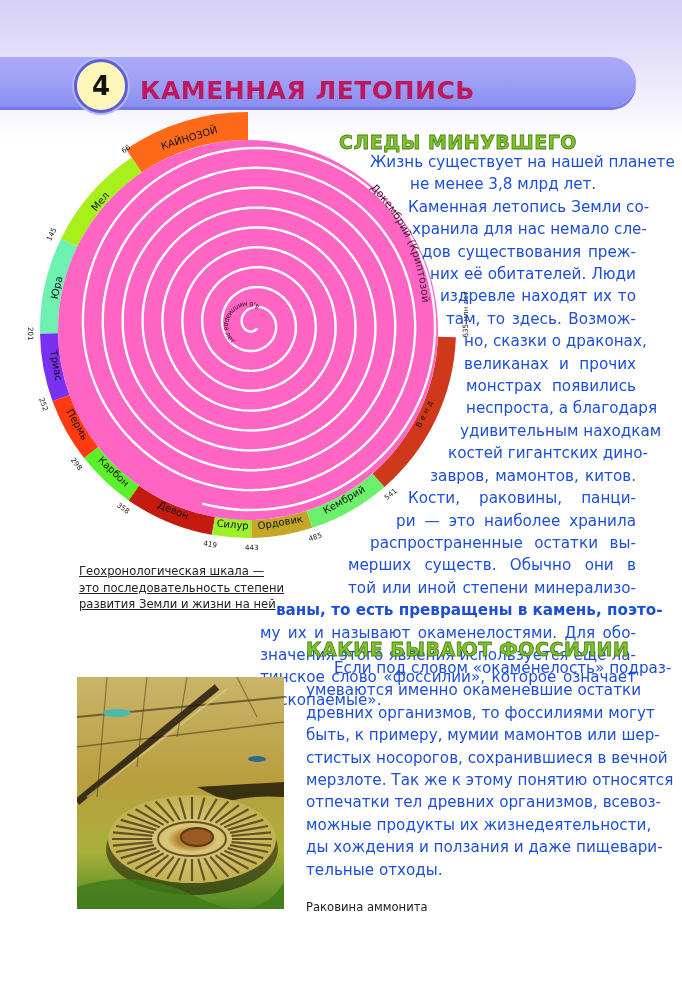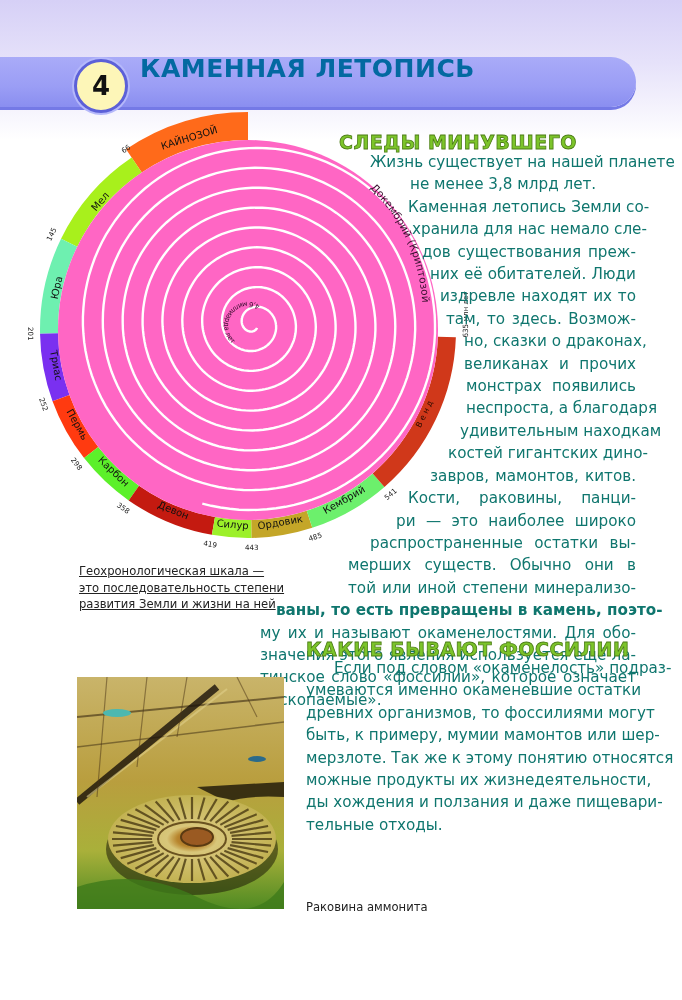--- a/index.html
+++ b/index.html
@@ -1,23 +1,23 @@
 <!DOCTYPE html>
 <html><head>
 <meta charset="utf-8">
 <style>
   html, body { margin:0; padding:0; }
   body { width:682px; height:1000px; position:relative; overflow:hidden; background:#ffffff; font-family:"DejaVu Sans", sans-serif; color:#111; }
   .top-grad { position:absolute; left:0; top:0; width:682px; height:140px; background:linear-gradient(to bottom, #d6d0f6 0%, #e6e2fa 45%, #ffffff 100%); }
   .banner { position:absolute; left:0; top:57px; width:636px; height:50px; background:linear-gradient(to bottom,#a9abf8 0%,#9a9df5 60%,#8a8ef0 100%); border-radius:0 26px 26px 0; box-shadow:0 3px 0 #7479e6; }
   .badge { position:absolute; left:74px; top:59px; width:48px; height:48px; border-radius:50%; background:#fdf6b8; border:3px solid #5c60d8; box-shadow:0 0 0 2px #b5b8fa; display:flex; align-items:center; justify-content:center; font-family:"DejaVu Sans", sans-serif; font-weight:bold; font-size:26px; color:#111; }
-  .title { position:absolute; left:140px; top:54px; font-family:"DejaVu Sans", sans-serif; font-weight:bold; font-size:25px; letter-spacing:0.5px; color:#0369a1; }
+  .title { position:absolute; left:140px; top:76px; font-family:"DejaVu Sans", sans-serif; font-weight:bold; font-size:25px; letter-spacing:0.5px; color:#be185d; }
   .chart { position:absolute; left:0; top:0; width:682px; height:560px; }
   .h2 { position:absolute; font-family:"DejaVu Sans", sans-serif; font-weight:bold; color:#7cc42a; -webkit-text-stroke:0.8px #4c7d17; font-size:19px; letter-spacing:0.5px; }
-  .para { position:absolute; font-family:"DejaVu Sans", sans-serif; font-size:15.2px; line-height:22.4px; color:#0f766e; }
+  .para { position:absolute; font-family:"DejaVu Sans", sans-serif; font-size:15.2px; line-height:22.4px; color:#1d4ed8; }
   .para .ln { display:block; white-space:nowrap; }
   .jl { text-align:justify; text-align-last:justify; }
   .caption { position:absolute; font-family:"DejaVu Sans", sans-serif; font-size:11.6px; line-height:16.5px; color:#222; }
   .photo { position:absolute; left:77px; top:677px; width:207px; height:232px; overflow:hidden; }
 </style>
 </head>
 <body>
 
 <div class="top-grad"></div>
 <div class="banner"></div>
@@ -98,38 +98,40 @@
     <span class="ln jl" style="padding-left: 180px; text-align: left; text-align-last: justify;">издревле находят их то</span>
     <span class="ln jl" style="padding-left: 186px; text-align: left; text-align-last: justify;">там, то здесь. Возмож-</span>
     <span class="ln jl" style="padding-left: 204px; text-align: left; text-align-last: justify;">но, сказки о драконах,</span>
     <span class="ln jl" style="padding-left: 204px; text-align: left; text-align-last: justify;">великанах и прочих</span>
     <span class="ln jl" style="padding-left: 206px; text-align: left; text-align-last: justify;">монстрах появились</span>
     <span class="ln jl" style="padding-left: 206px; text-align: left; text-align-last: justify;">неспроста, а благодаря</span>
     <span class="ln jl" style="padding-left: 200px; text-align: right; text-align-last: justify;">удивительным находкам</span>
     <span class="ln jl" style="padding-left: 188px; text-align: left; text-align-last: justify;">костей гигантских дино-</span>
     <span class="ln jl" style="padding-left: 170px; text-align: left; text-align-last: justify;">завров, мамонтов, китов.</span>
     <span class="ln jl" style="padding-left: 148px; text-align: left; text-align-last: justify;">Кости, раковины, панци-</span>
-    <span class="ln jl" style="padding-left: 136px; text-align: left; text-align-last: justify;">ри — это наиболее широко</span>
+    <span class="ln jl" style="padding-left: 136px; text-align: left; text-align-last: justify;">ри — это наиболее хранила</span>
     <span class="ln jl" style="padding-left: 110px; text-align: left; text-align-last: justify;">распространенные остатки вы-</span>
     <span class="ln jl" style="padding-left: 88px; text-align: left; text-align-last: justify;">мерших существ. Обычно они в</span>
     <span class="ln jl" style="padding-left: 88px; text-align: left; text-align-last: justify;">той или иной степени минерализо-</span>
     <span class="ln jl" style="padding-left: 16px; text-align: left; text-align-last: justify; font-weight: bold;">ваны, то есть превращены в камень, поэто-</span>
     <span class="ln jl" style="text-align: left; text-align-last: justify;">му их и называют окаменелостями. Для обо-</span>
     <span class="ln jl" style="text-align: left; text-align-last: justify;">значения этого явления используется ещё ла-</span>
     <span class="ln jl" style="text-align: left; text-align-last: justify;">тинское слово «фоссилии», которое означает</span>
     <span class="ln" style="text-align: left;">«ископаемые».</span>
   </div>
 
 <div class="h2" style="left:306px; top:638px;">КАКИЕ БЫВАЮТ ФОССИЛИИ</div>
 <div class="para" id="para2" style="left:306px; top:657px; width:330px;">
     <span class="ln jl" style="text-align: left; text-align-last: justify; margin-left: 28px;">Если под словом «окаменелость» подраз-</span>
     <span class="ln jl" style="text-align: left; text-align-last: justify;">умеваются именно окаменевшие остатки</span>
     <span class="ln jl" style="text-align: left; text-align-last: justify;">древних организмов, то фоссилиями могут</span>
     <span class="ln jl" style="text-align: left; text-align-last: justify;">быть, к примеру, мумии мамонтов или шер-</span>
+    <span class="ln jl" style="text-align: left; text-align-last: justify;">стистых носорогов, сохранившиеся в вечной</span>
     <span class="ln jl" style="text-align: left; text-align-last: justify;">мерзлоте. Так же к этому понятию относятся</span>
+    <span class="ln jl" style="text-align: left; text-align-last: justify;">отпечатки тел древних организмов, всевоз-</span>
     <span class="ln jl" style="text-align: left; text-align-last: justify;">можные продукты их жизнедеятельности,</span>
     <span class="ln jl" style="text-align: left; text-align-last: justify;">ды хождения и ползания и даже пищевари-</span>
     <span class="ln" style="text-align: left;">тельные отходы.</span>
   </div>
 
 <div class="photo">
   <svg width="207" height="232" viewBox="0 0 207 232" xmlns="http://www.w3.org/2000/svg">
     <defs>
       <linearGradient id="ground" x1="0" y1="0" x2="0" y2="1">
         <stop offset="0" stop-color="#c9b46a"></stop>

